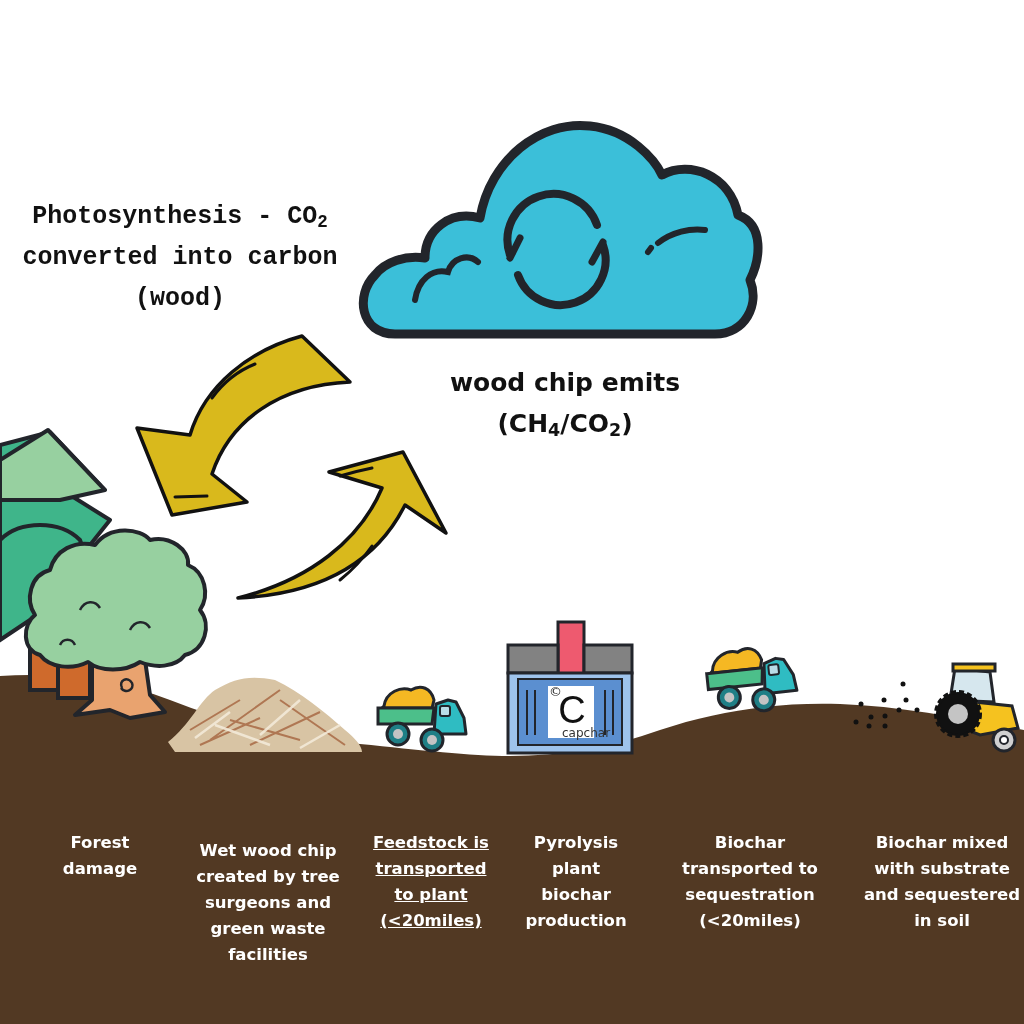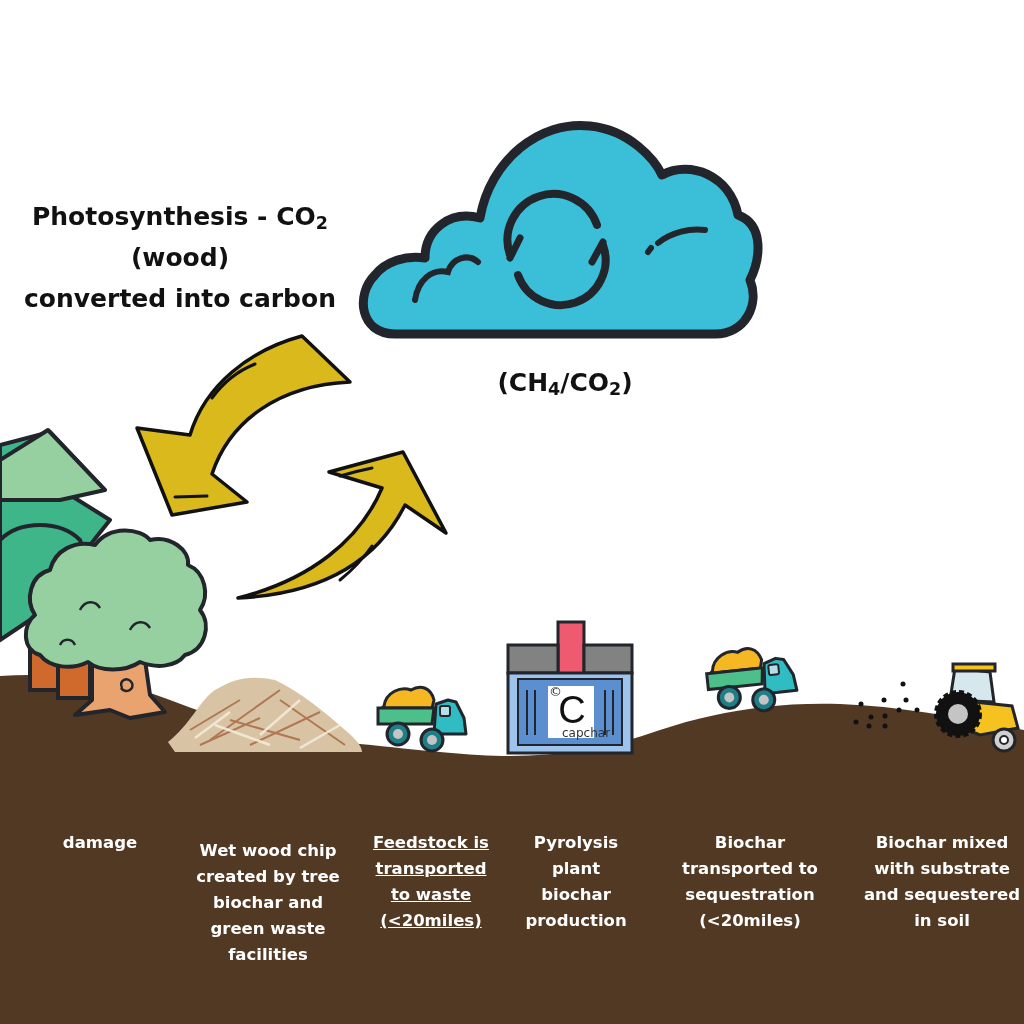--- a/index.html
+++ b/index.html
@@ -1,20 +1,20 @@
 <!DOCTYPE html>
 <html><head>
   <meta charset="utf-8">
   <style>
     html, body { margin: 0; padding: 0; }
     body { width: 1024px; height: 1024px; background: #ffffff; position: relative; overflow: hidden;
            font-family: "DejaVu Sans", sans-serif; }
     .scene { position: absolute; left: 0; top: 0; width: 1024px; height: 1024px; }
     .label { position: absolute; text-align: center; font-weight: bold; color: #111; }
-    .top-left-label { left: 0; top: 196px; width: 360px; font-size: 25px; line-height: 41px; }
+    .top-left-label { left: 0; top: 196px; width: 360px; font-size: 25px; line-height: 41px; font-family: Liberation Mono, monospace; }
     .top-right-label { left: 410px; top: 362px; width: 310px; font-size: 25px; line-height: 41px; }
     .stage-label { position: absolute; top: 830px; color: #ffffff; font-weight: bold; font-size: 16.5px;
                    line-height: 26px; text-align: center; }
     sub { font-size: 0.7em; vertical-align: -0.25em; line-height: 0; }
   </style>
 </head>
 <body>
 
 <svg class="scene" width="1024" height="1024" viewBox="0 0 1024 1024">
 
@@ -122,44 +122,46 @@
     <circle cx="1004" cy="740" r="4" fill="#ffffff" stroke="#22252b" stroke-width="2"></circle>
   </g>
 </svg>
 
 <div style="position:absolute;left:549px;top:684px;font-size:13px;color:#222;">©</div>
 <div style="position:absolute;left:555px;top:690px;width:34px;text-align:center;font-size:38px;line-height:40px;color:#111;font-family:'Liberation Sans',sans-serif;">C</div>
 <div style="position:absolute;left:548px;top:726px;width:36px;text-align:center;font-size:12px;color:#333;padding-left:14px;">capchar</div>
 
 <div class="label top-left-label">
   <div><span>Photosynthesis - CO</span><sub>2</sub></div>
+  <div>converted into carbon</div>
   <div>(wood)</div>
-  <div>converted into carbon</div>
 </div>
 
 <div class="label top-right-label">
+  <div>wood chip emits</div>
   <div>
     <span>(CH</span><sub>4</sub><span>/CO</span><sub>2</sub><span>)</span>
   </div>
 </div>
 
 <div class="stage-label" style="left:8px;width:184px;">
+  <div>Forest</div>
   <div>damage</div>
 </div>
 <div class="stage-label" style="left:190px;width:156px;margin-top:8px;">
   <div>Wet wood chip</div>
   <div>created by tree</div>
-  <div>biochar and</div>
+  <div>surgeons and</div>
   <div>green waste</div>
   <div>facilities</div>
 </div>
 <div class="stage-label" style="left:360px;width:142px;text-decoration:underline;">
   <div>Feedstock is</div>
   <div>transported</div>
-  <div>to waste</div>
+  <div>to plant</div>
   <div>(&lt;20miles)</div>
 </div>
 <div class="stage-label" style="left:512px;width:128px;">
   <div>Pyrolysis</div>
   <div>plant</div>
   <div>biochar</div>
   <div>production</div>
 </div>
 <div class="stage-label" style="left:670px;width:160px;">
   <div>Biochar</div>

